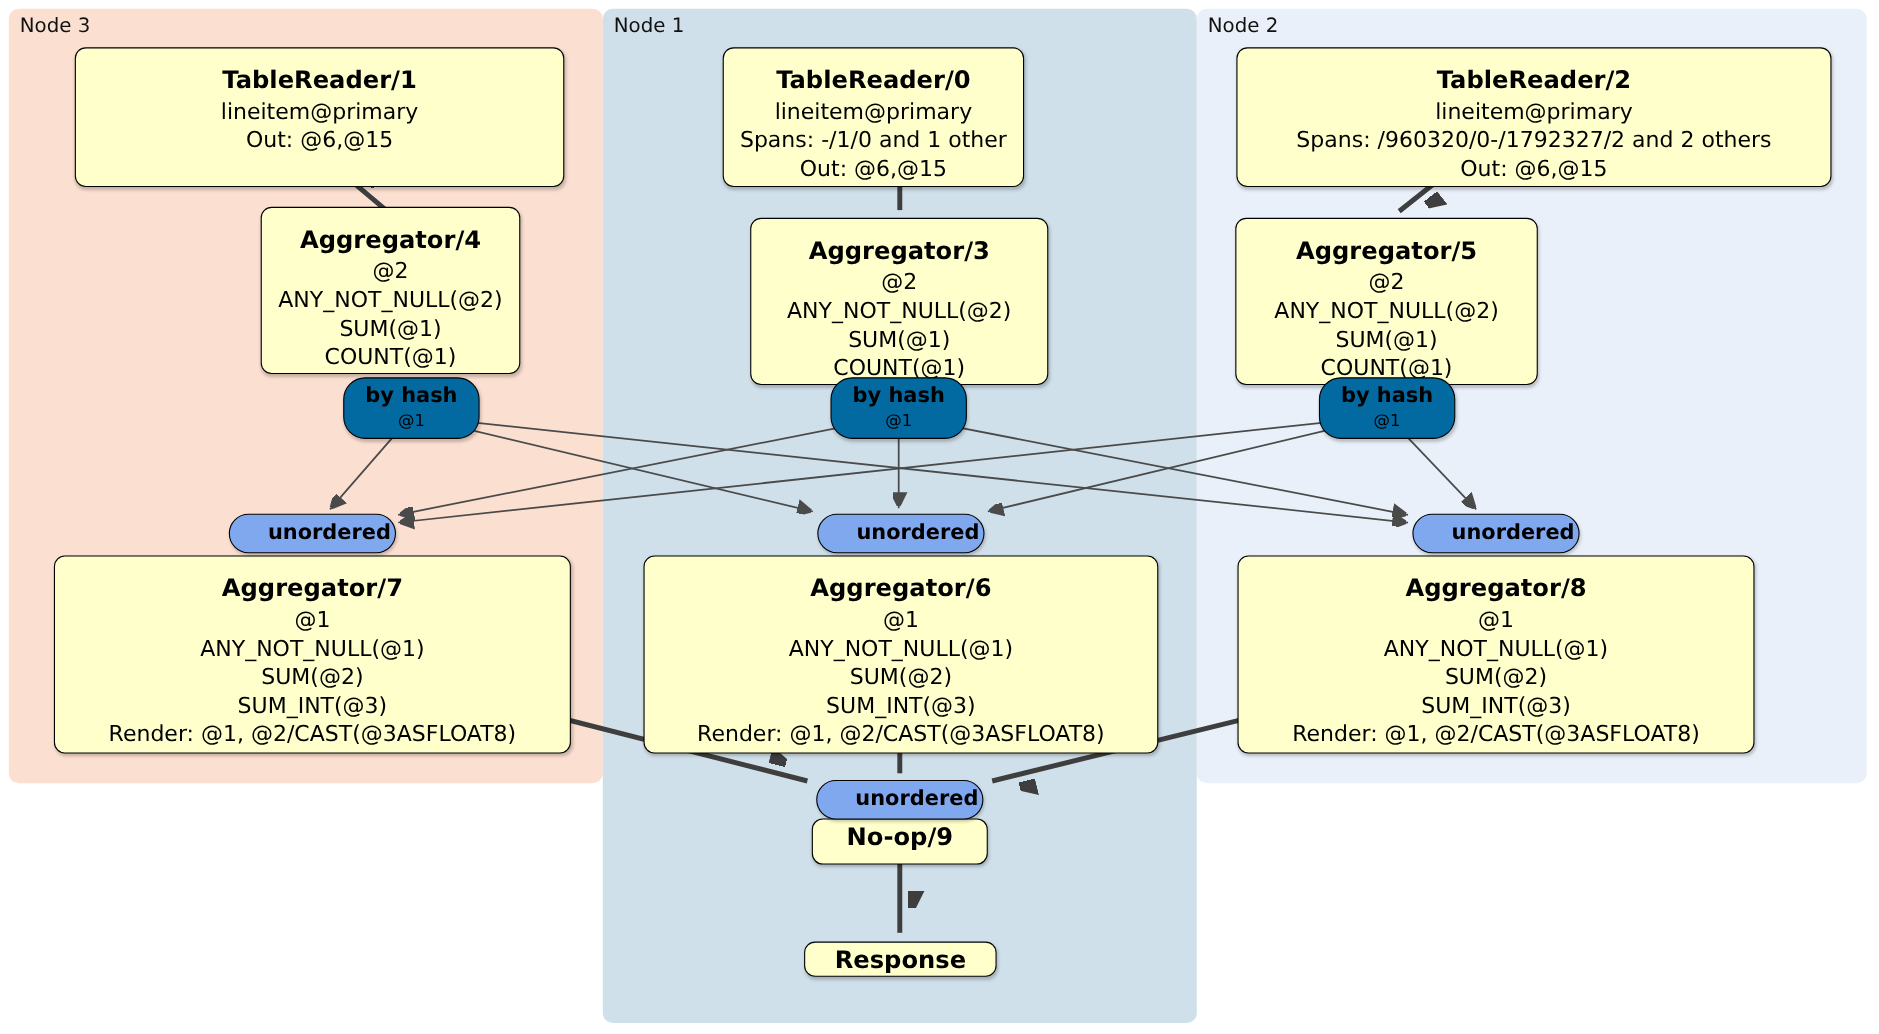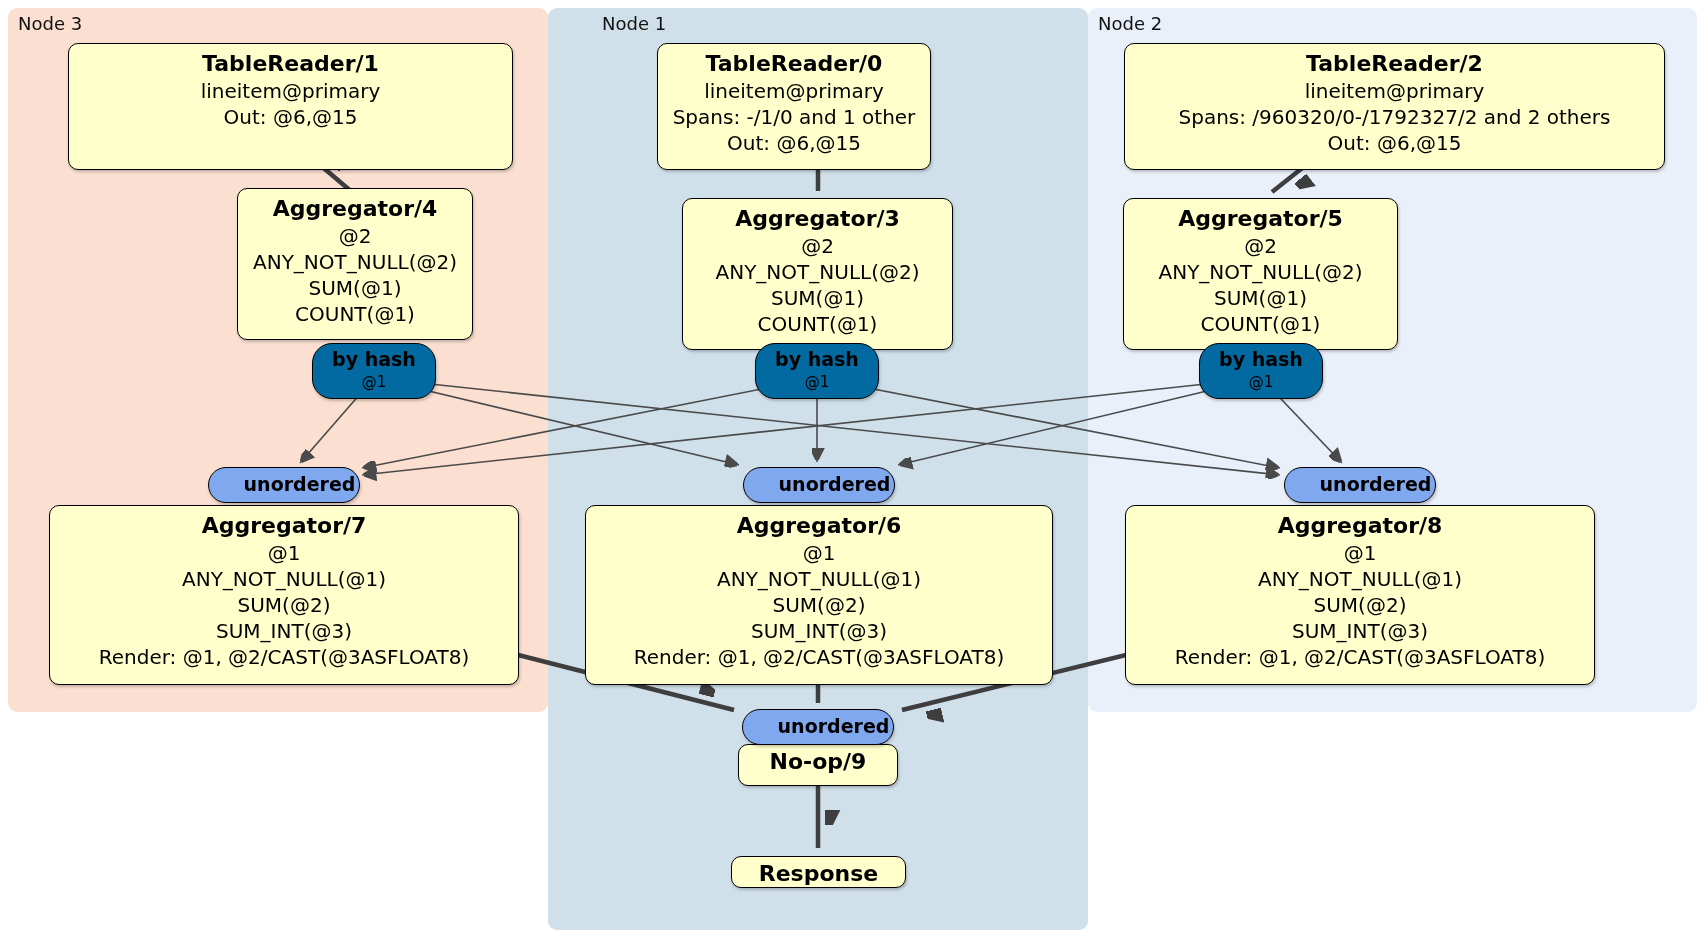--- a/index.html
+++ b/index.html
@@ -6,21 +6,21 @@
   body{
     width:1708px;height:940px;position:relative;overflow:hidden;
     font-family:"DejaVu Sans", sans-serif;color:#000;
   }
   .region{position:absolute;border-radius:9px;z-index:0;}
   .region-label{position:absolute;z-index:1;font-size:18px;color:#111;}
   #edge-layer{position:absolute;left:0;top:0;z-index:2;}
   .proc{
     position:absolute;z-index:3;background:#FFFFCC;border:1.5px solid #000;
     border-radius:10px;text-align:center;box-shadow:1px 2px 3px rgba(0,0,0,0.22);
-    box-sizing:border-box;padding-top:5px;
+    box-sizing:border-box;padding-top:15px;
   }
   .proc-title{font-weight:bold;font-size:22px;line-height:29px;}
   .proc-line{font-size:20px;line-height:26px;white-space:nowrap;}
   .single .proc-title{line-height:34px;}
   .pill{
     position:absolute;z-index:4;border:1.5px solid #000;text-align:center;
     box-sizing:border-box;box-shadow:1px 2px 3px rgba(0,0,0,0.22);
   }
   .router{background:#0369a1;border-radius:20px;width:124px;height:56px;padding-top:3px;}
   .router-label{font-weight:bold;font-size:19px;line-height:24px;}
@@ -29,21 +29,21 @@
   .sync-label{font-weight:bold;font-size:19px;line-height:33px;padding-left:31px;}
 </style>
 </head>
 <body>
 
 <div class="region" style="left:8px;top:8px;width:540px;height:704px;background:#FBDFD0;"></div>
 <div class="region" style="left:548px;top:8px;width:540px;height:922px;background:#D0E0EA;"></div>
 <div class="region" style="left:1088px;top:8px;width:609px;height:704px;background:#EAF0F9;"></div>
 
 <div class="region-label" style="left:18px;top:13px;">Node 3</div>
-<div class="region-label" style="left:558px;top:13px;margin-left:44px;">Node 1</div>
+<div class="region-label" style="left:558px;top:13px;">Node 1</div>
 <div class="region-label" style="left:1098px;top:13px;">Node 2</div>
 
 <svg id="edge-layer" width="1708" height="940" viewBox="0 0 1708 940">
   <defs>
     <marker id="arrowThick" markerWidth="3.4" markerHeight="3.4" refX="8.5" refY="5" orient="auto" markerUnits="strokeWidth">
       <path d="M0,0 L10,5 L0,10 z" fill="#3E3E3E"></path>
     </marker>
     <marker id="arrowThin" markerWidth="8" markerHeight="8" refX="9" refY="5" orient="auto" markerUnits="strokeWidth">
       <path d="M0,0 L10,5 L0,10 z" fill="#4A4A4A"></path>
     </marker>

